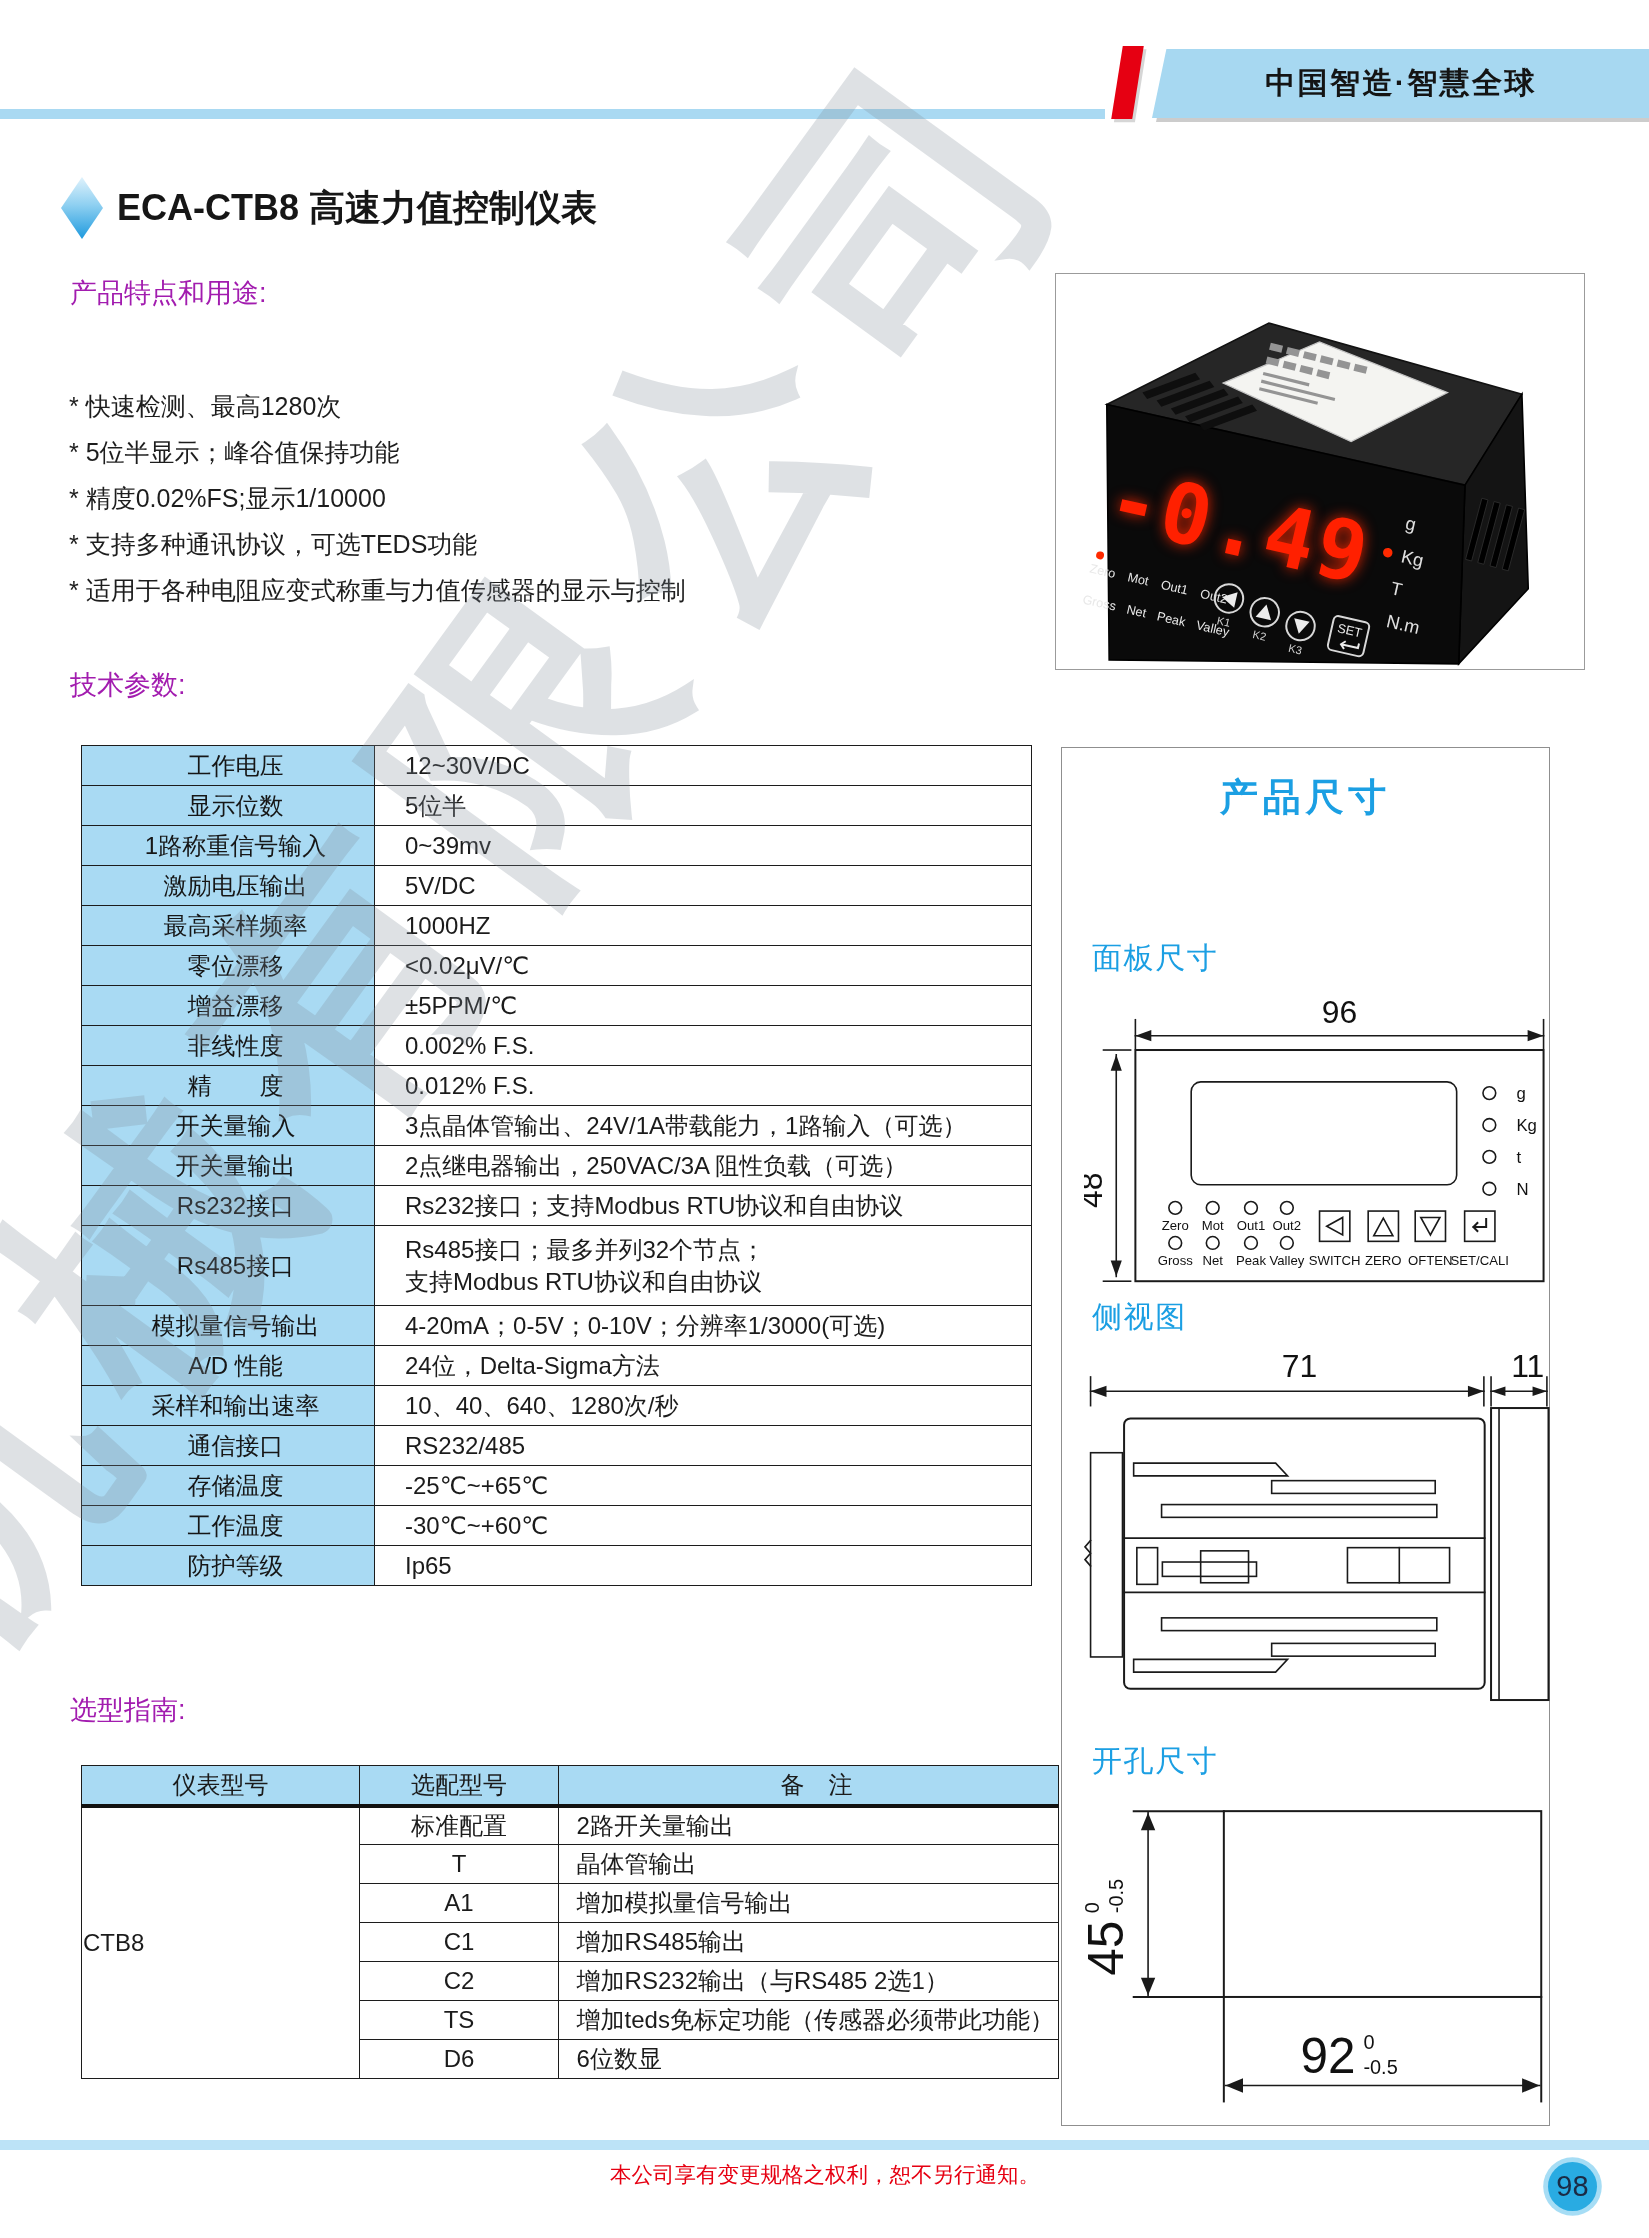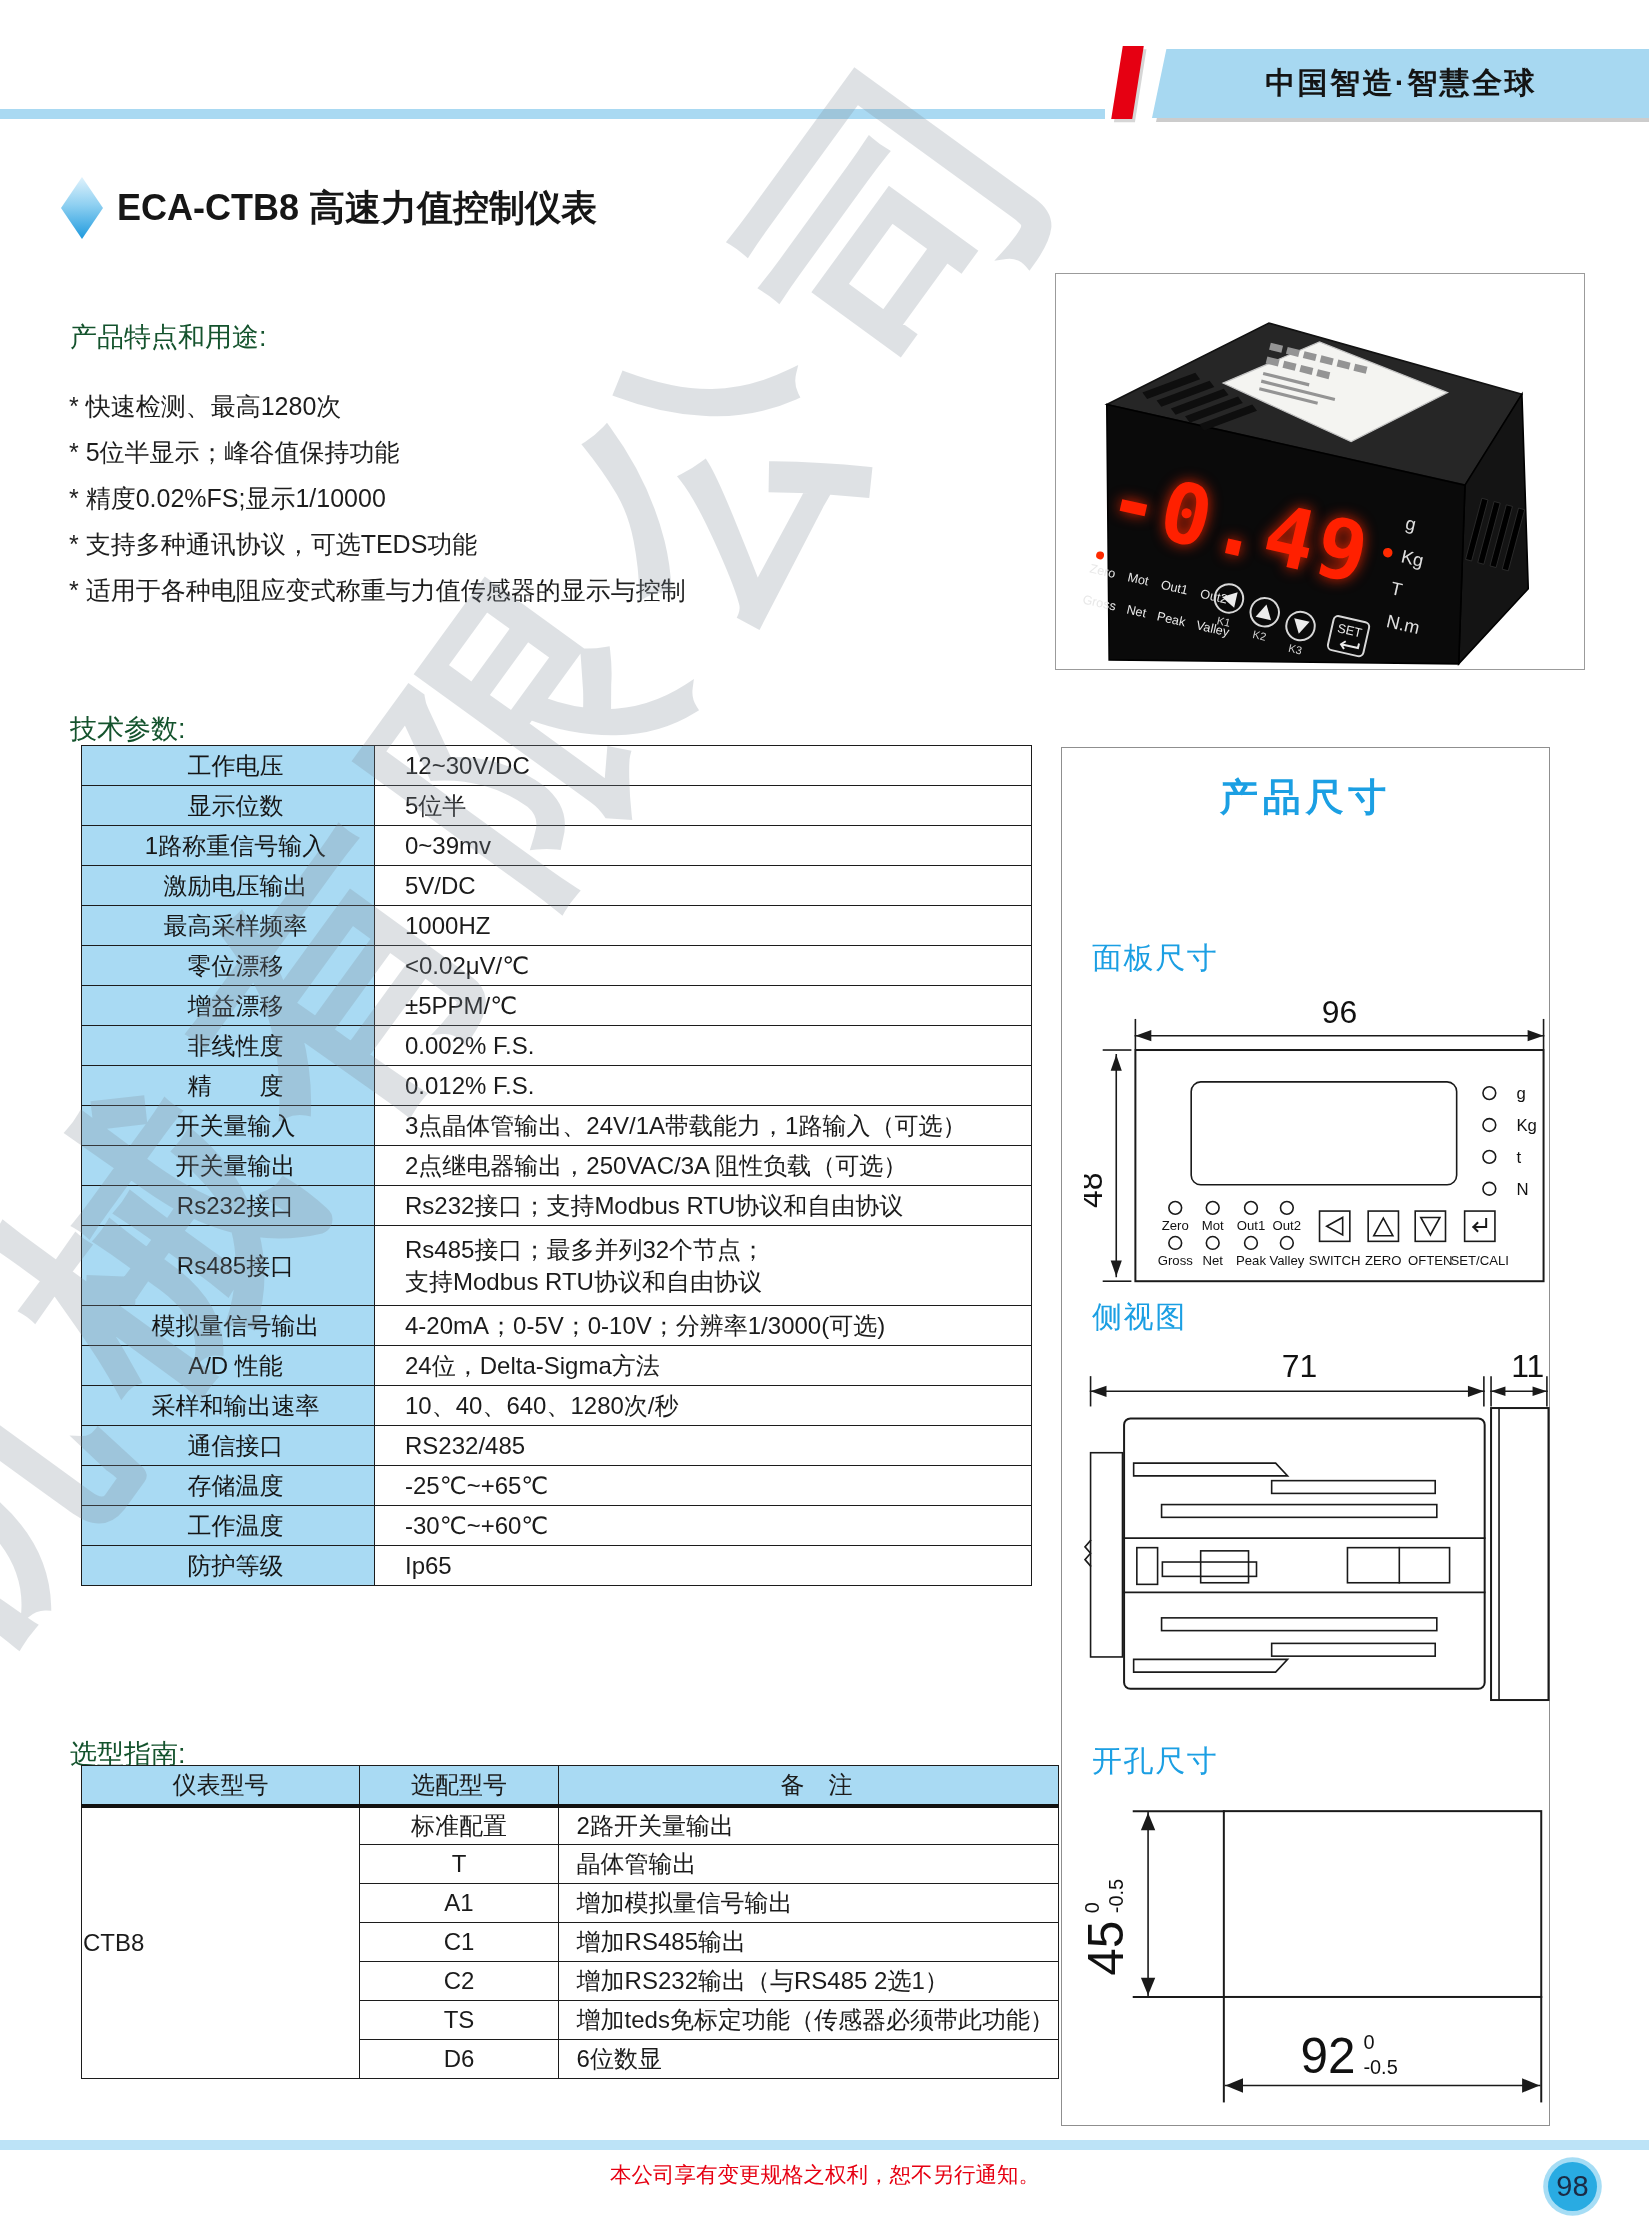--- a/index.html
+++ b/index.html
@@ -11,21 +11,21 @@
            transform:skewX(-9deg);box-shadow:3.2px 3.2px 0 #d6d6d6;}
   .hdr-box-wrap{position:absolute;left:1152px;top:49px;filter:drop-shadow(4px 4px 0px #cccccc);}
   .hdr-box{width:498px;height:69px;background:#A7D8F1;clip-path:polygon(14.4px 0,100% 0,100% 100%,0 100%);
            display:flex;align-items:center;justify-content:center;}
   .hdr-slogan{font-size:30px;font-weight:bold;color:#141414;letter-spacing:2.4px;}
   
   .diamond{position:absolute;left:61px;top:177px;width:42px;height:62px;
            background:linear-gradient(180deg,#dff2fc 0%,#8fd0f1 45%,#1e9ade 100%);
            clip-path:polygon(50% 0,100% 50%,50% 100%,0 50%);}
   .page-title{position:absolute;left:117px;top:184px;font-size:36px;font-weight:bold;color:#161616;}
-  .sec-head{position:absolute;left:70px;font-size:27px;color:#14532d;font-weight:500;margin-top:44px;}
+  .sec-head{position:absolute;left:70px;font-size:27px;color:#a21caf;font-weight:500;}
   
   .features{position:absolute;left:69px;top:383px;list-style:none;margin:0;padding:0;}
   .features li{font-size:25px;line-height:46px;color:#1d1d1d;white-space:nowrap;}
   
   table{border-collapse:collapse;table-layout:fixed;}
   .tech-table{position:absolute;left:81px;top:745px;width:951px;}
   .tech-table td{border:1.6px solid #1c1c1c;font-size:24px;padding-left:16px;}
   .tech-table tr{height:40px;}
   .tech-table tr.tall{height:80px;}
   td.p-label{width:275px;background:#A9DAF3;text-align:center;color:#161616;}

